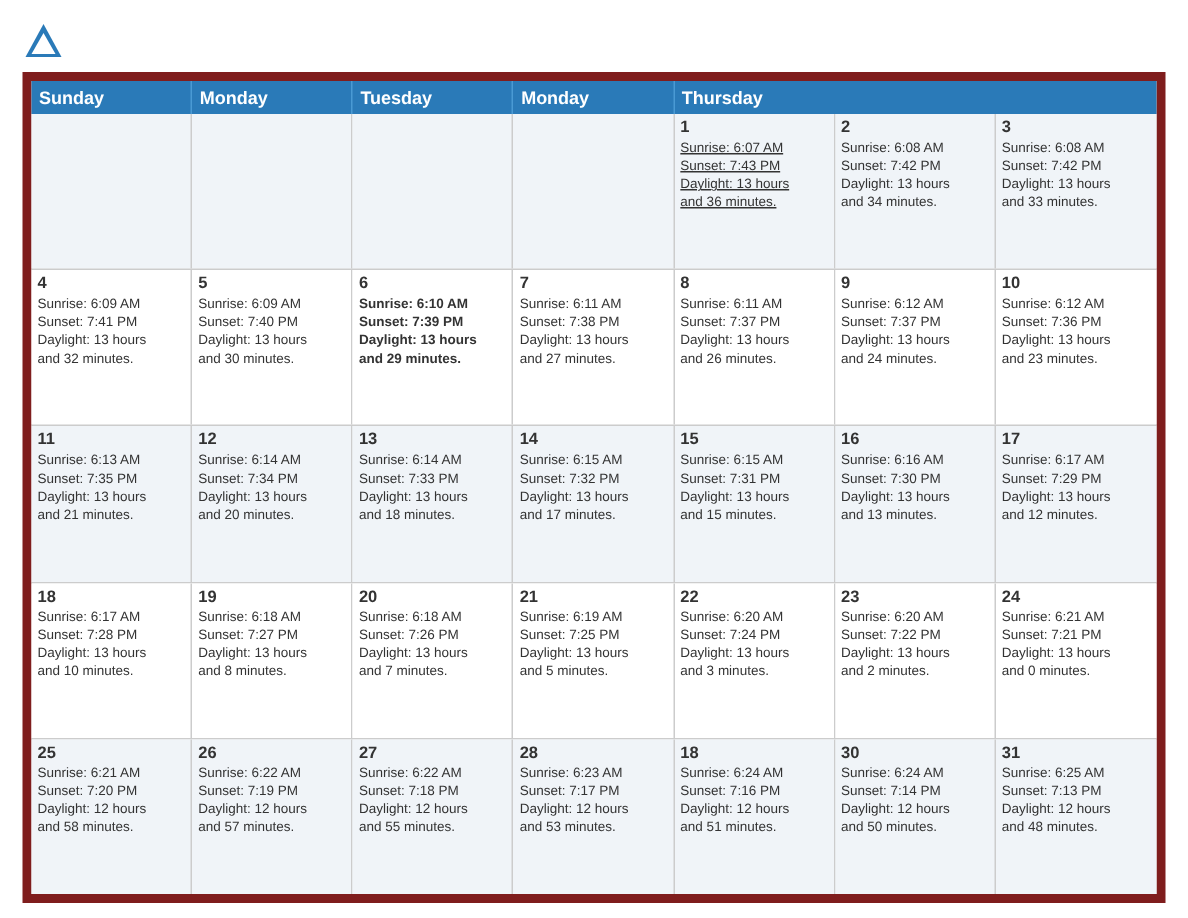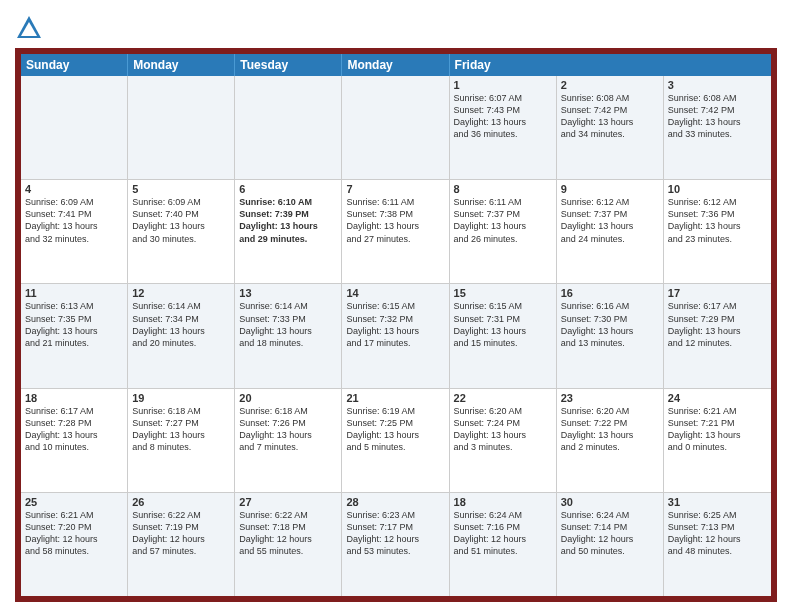--- a/index.html
+++ b/index.html
@@ -131,31 +131,31 @@
       <div class="location"></div>
     </div>
   </div>
 
   <div class="calendar">
     <div class="cal-header" id="cal-header">
         <div class="cal-header-cell">Sunday</div>
         <div class="cal-header-cell">Monday</div>
         <div class="cal-header-cell">Tuesday</div>
         <div class="cal-header-cell">Monday</div>
-        <div class="cal-header-cell">Friday</div>
+        <div class="cal-header-cell">Thursday</div>
       </div>
     <div class="cal-body" id="cal-body">
         <div class="cal-row">
           <div class="cal-cell alt-row"></div>
           <div class="cal-cell alt-row"></div>
           <div class="cal-cell alt-row"></div>
           <div class="cal-cell alt-row"></div>
           <div class="cal-cell alt-row">
             <span class="day-num">1</span>
-            <div class="cell-detail" style="white-space: pre-line;">Sunrise: 6:07 AM
+            <div class="cell-detail" style="white-space: pre-line; text-decoration: underline;">Sunrise: 6:07 AM
 Sunset: 7:43 PM
 Daylight: 13 hours
 and 36 minutes.</div>
           </div>
           <div class="cal-cell alt-row">
             <span class="day-num">2</span>
             <div class="cell-detail" style="white-space: pre-line;">Sunrise: 6:08 AM
 Sunset: 7:42 PM
 Daylight: 13 hours
 and 34 minutes.</div>

